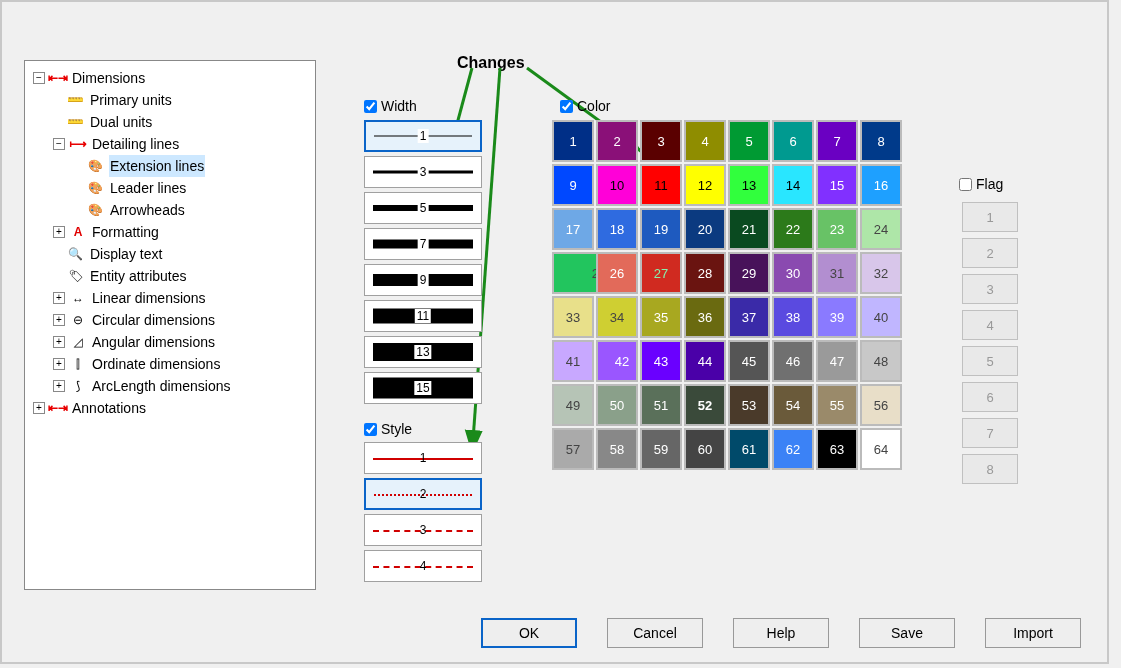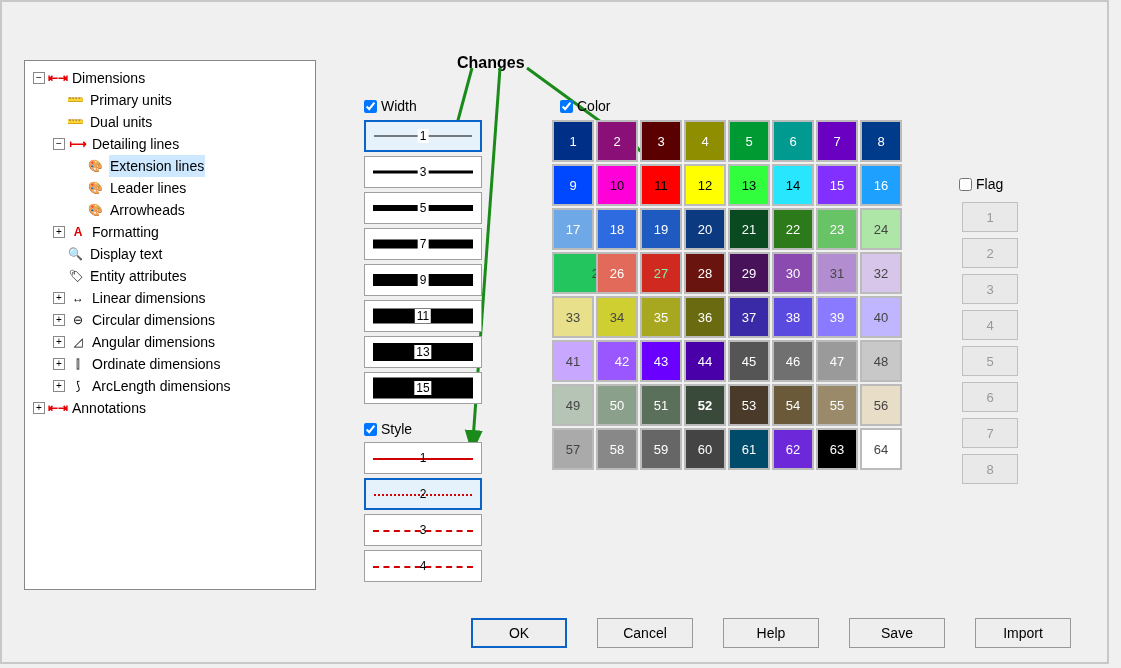--- a/index.html
+++ b/index.html
@@ -259,21 +259,21 @@
 }
 
 
 .bottom-buttons {
   position:absolute;
   left:0; right:0;
   bottom:14px;
   display:flex;
   justify-content:flex-end;
   gap:30px;
-  padding-right:36px;
+  padding-right:26px;
 }
 .bottom-buttons button {
   width:96px;
   height:30px;
   border:1px solid #999;
   background:#eee;
   font-size:14px;
   cursor:pointer;
 }
 .bottom-buttons button.primary {
@@ -519,21 +519,21 @@
         <div class="color-cell" style="background: rgb(58, 74, 58); color: rgb(255, 255, 255); font-weight: bold;">52</div>
         <div class="color-cell" style="background: rgb(74, 58, 42); color: rgb(255, 255, 255);">53</div>
         <div class="color-cell" style="background: rgb(106, 90, 58); color: rgb(255, 255, 255);">54</div>
         <div class="color-cell" style="background: rgb(154, 138, 106); color: rgb(255, 255, 255);">55</div>
         <div class="color-cell" style="background: rgb(232, 222, 200); color: rgb(68, 68, 68);">56</div>
         <div class="color-cell" style="background: rgb(170, 170, 170); color: rgb(68, 68, 68);">57</div>
         <div class="color-cell" style="background: rgb(136, 136, 136); color: rgb(255, 255, 255);">58</div>
         <div class="color-cell" style="background: rgb(102, 102, 102); color: rgb(255, 255, 255);">59</div>
         <div class="color-cell" style="background: rgb(68, 68, 68); color: rgb(255, 255, 255);">60</div>
         <div class="color-cell" style="background: rgb(0, 74, 106); color: rgb(255, 255, 255);">61</div>
-        <div class="color-cell" style="background: #6d28d9; color: rgb(255, 255, 255);">62</div>
+        <div class="color-cell" style="background: #3b82f6; color: rgb(255, 255, 255);">62</div>
         <div class="color-cell" style="background: rgb(0, 0, 0); color: rgb(255, 255, 255);">63</div>
         <div class="color-cell" style="background: rgb(255, 255, 255); color: rgb(68, 68, 68);">64</div>
       </div>
 
     <label class="section-check flag-check">
       <input type="checkbox" style="">
       <span>Flag</span>
     </label>
     <div class="flag-col" id="flag-col">
         <div class="flag-btn">1</div>

